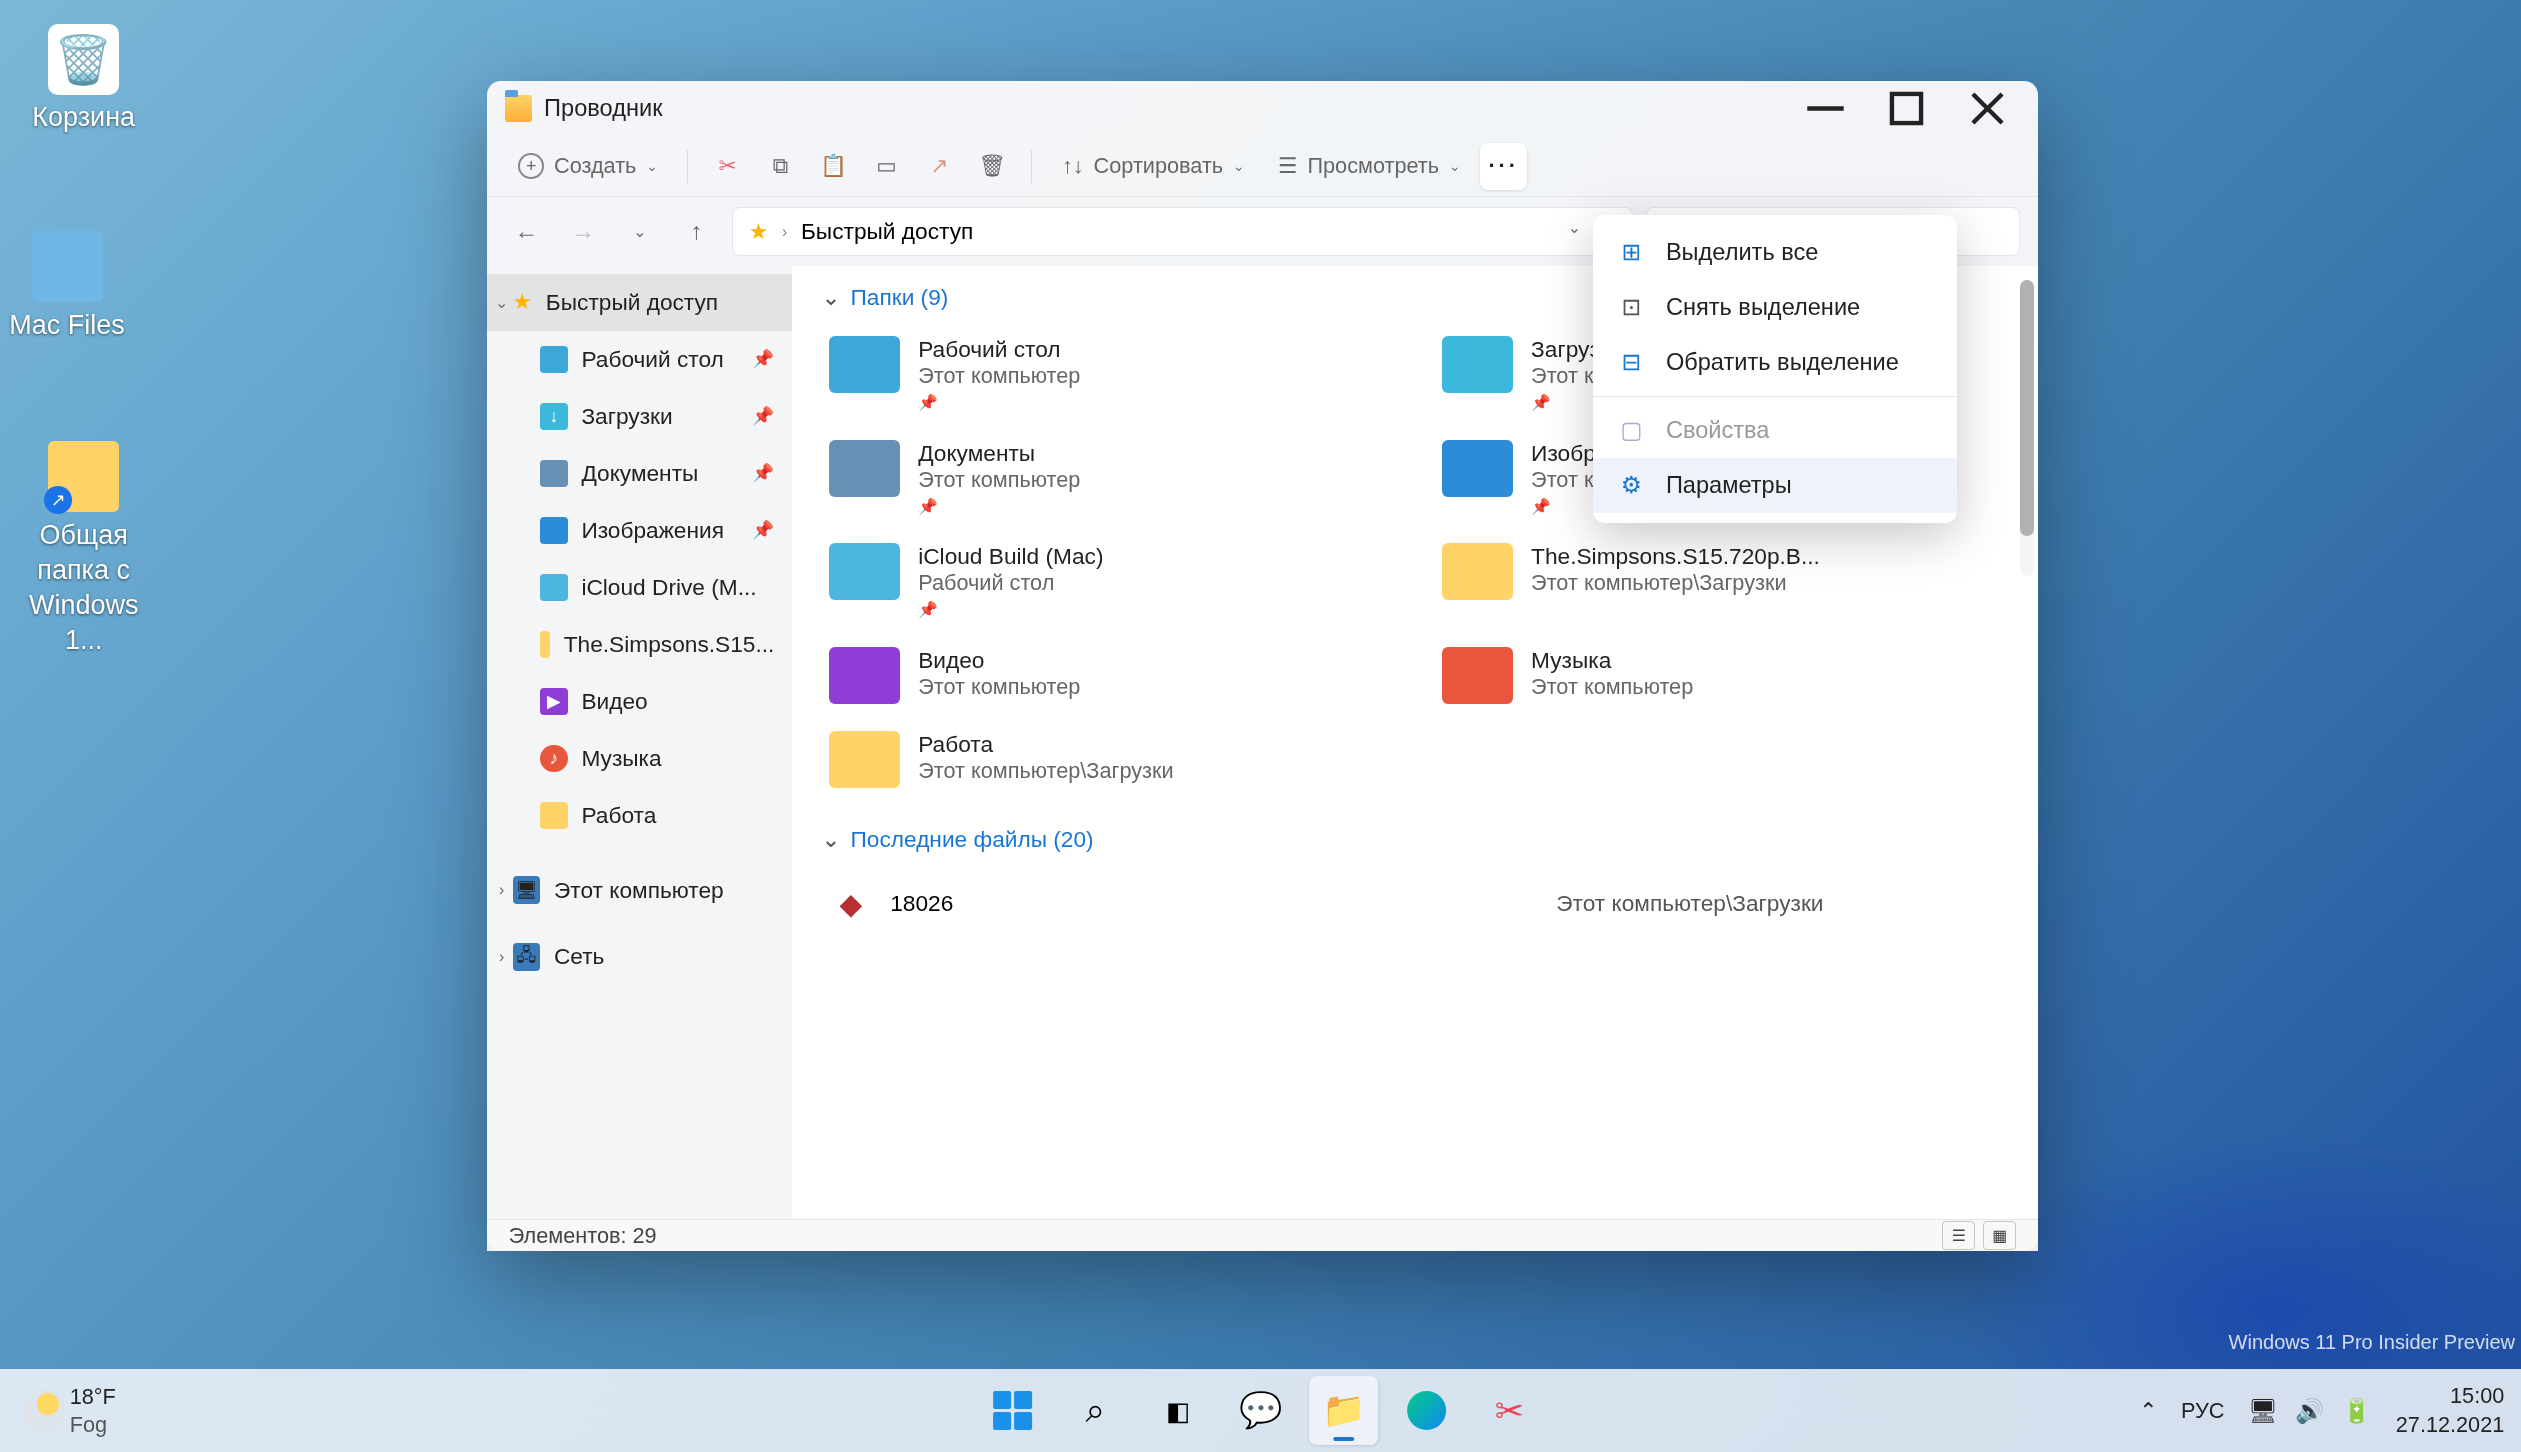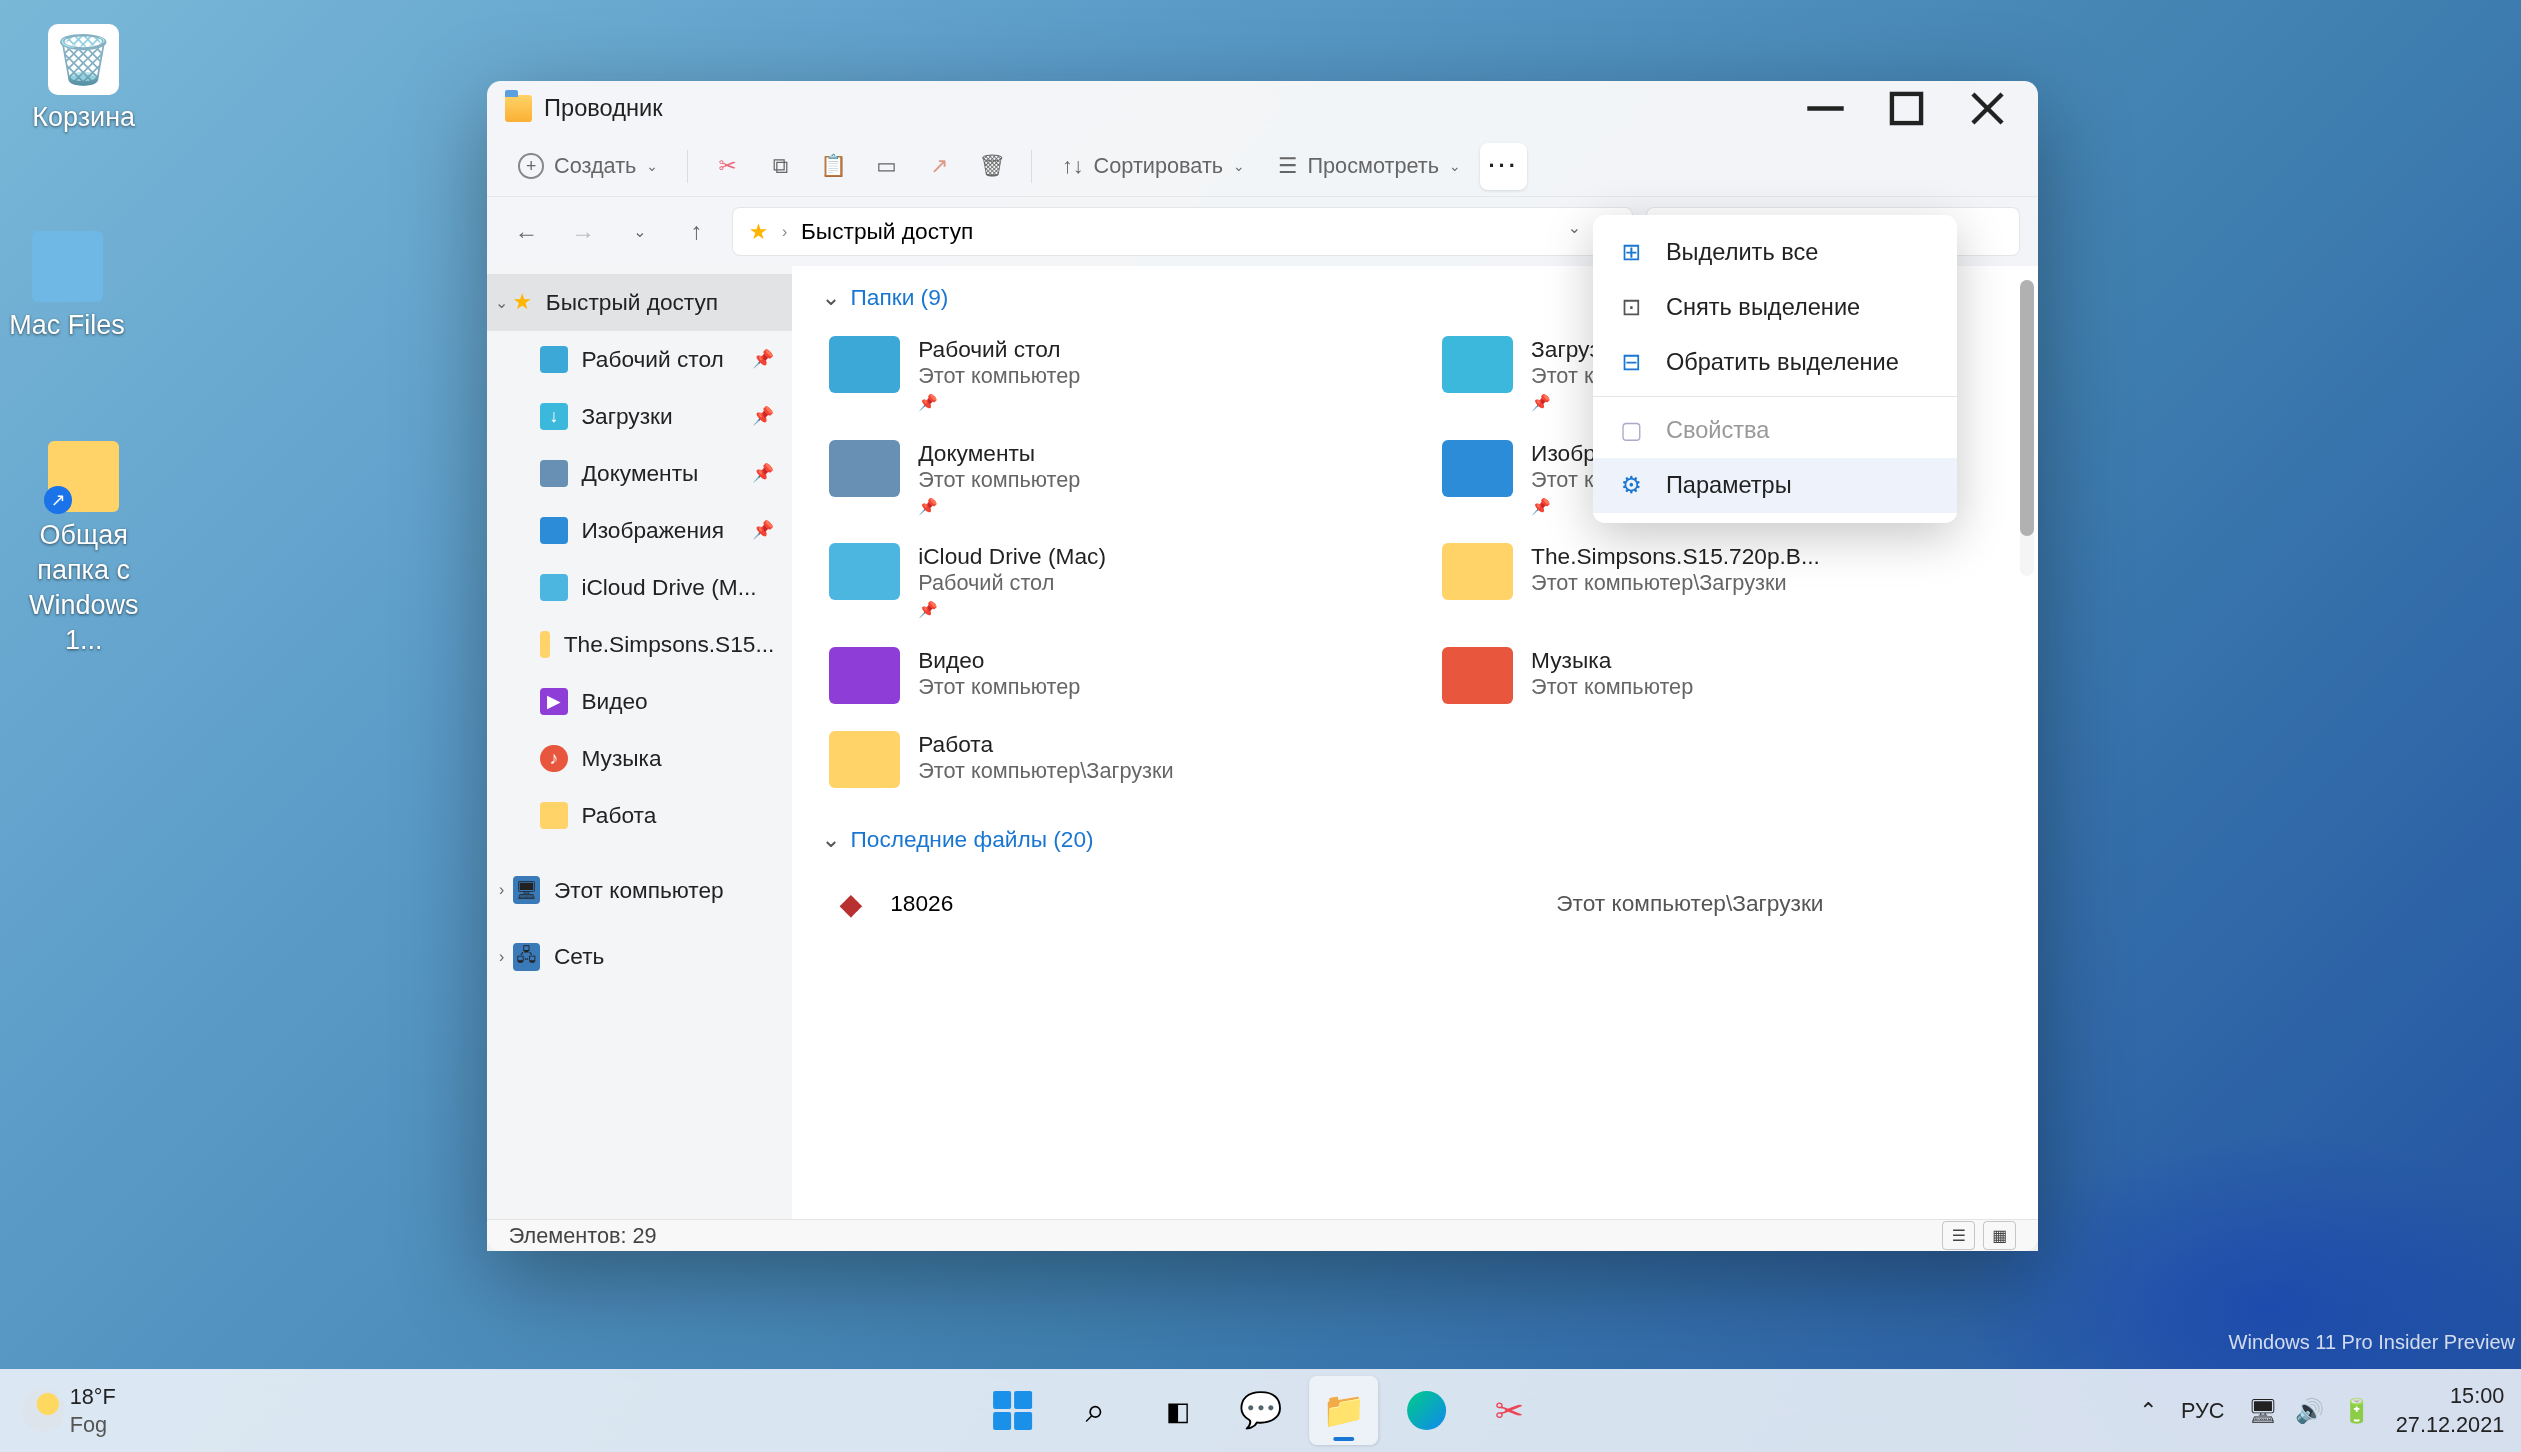--- a/index.html
+++ b/index.html
@@ -293,21 +293,21 @@
               <div class="folder-icon" style="background: rgb(45, 140, 216);"></div>
               <div class="folder-info">
                 <div class="name">Изображения</div>
                 <div class="loc">Этот компьюте...</div>
                 <div class="pin-small">📌</div>
               </div>
             </div>
             <div class="folder-item">
               <div class="folder-icon" style="background: rgb(77, 182, 224);"></div>
               <div class="folder-info">
-                <div class="name">iCloud Drive (Mac)</div>
+                <div class="name">iCloud Build (Mac)</div>
                 <div class="loc">Рабочий стол</div>
                 <div class="pin-small">📌</div>
               </div>
             </div>
             <div class="folder-item">
               <div class="folder-icon" style="background: rgb(255, 211, 104);"></div>
               <div class="folder-info">
                 <div class="name">The.Simpsons.S15.720p.B...</div>
                 <div class="loc">Этот компьютер\Загрузки</div>
               </div>

